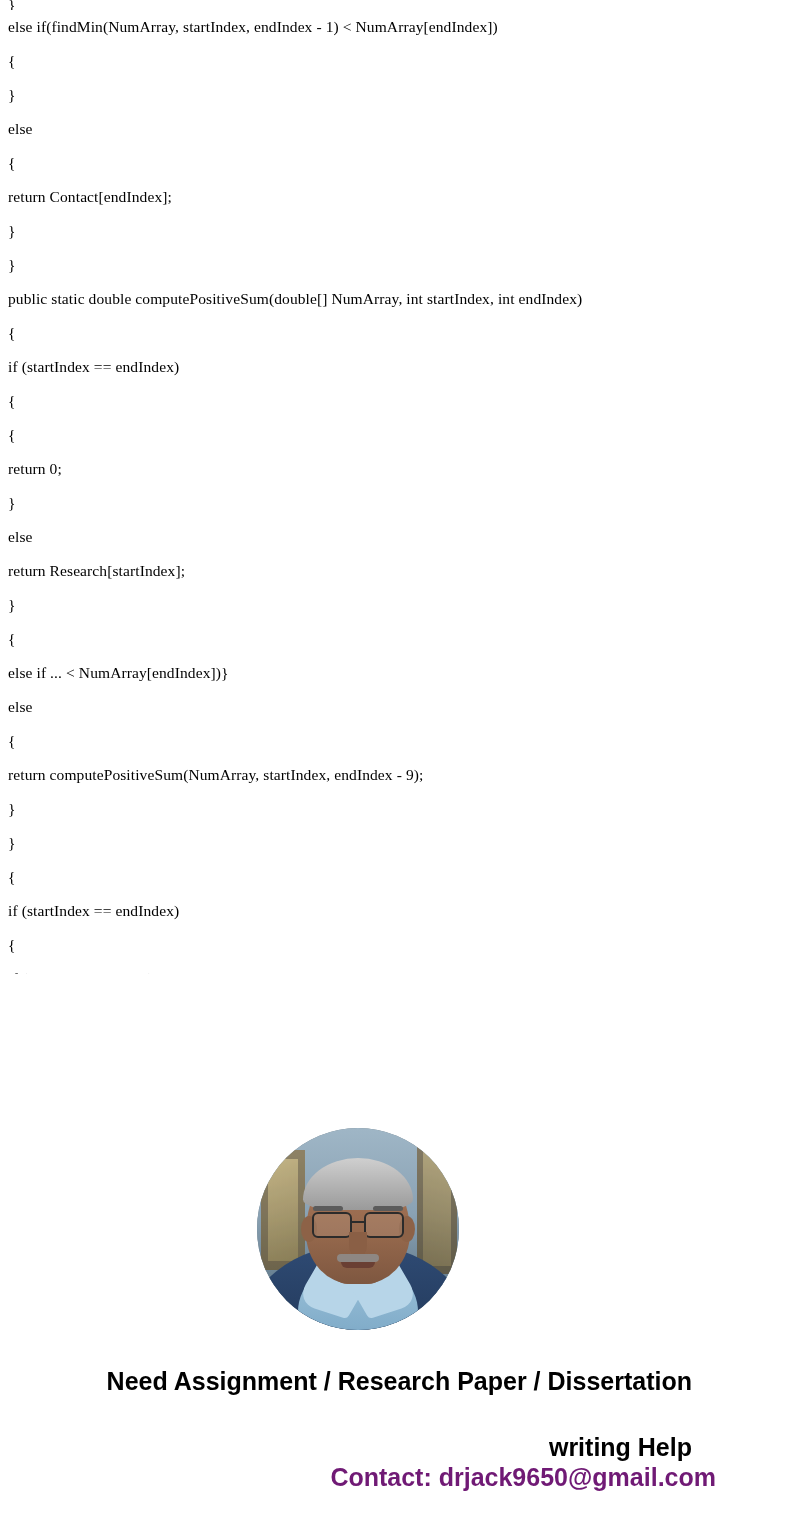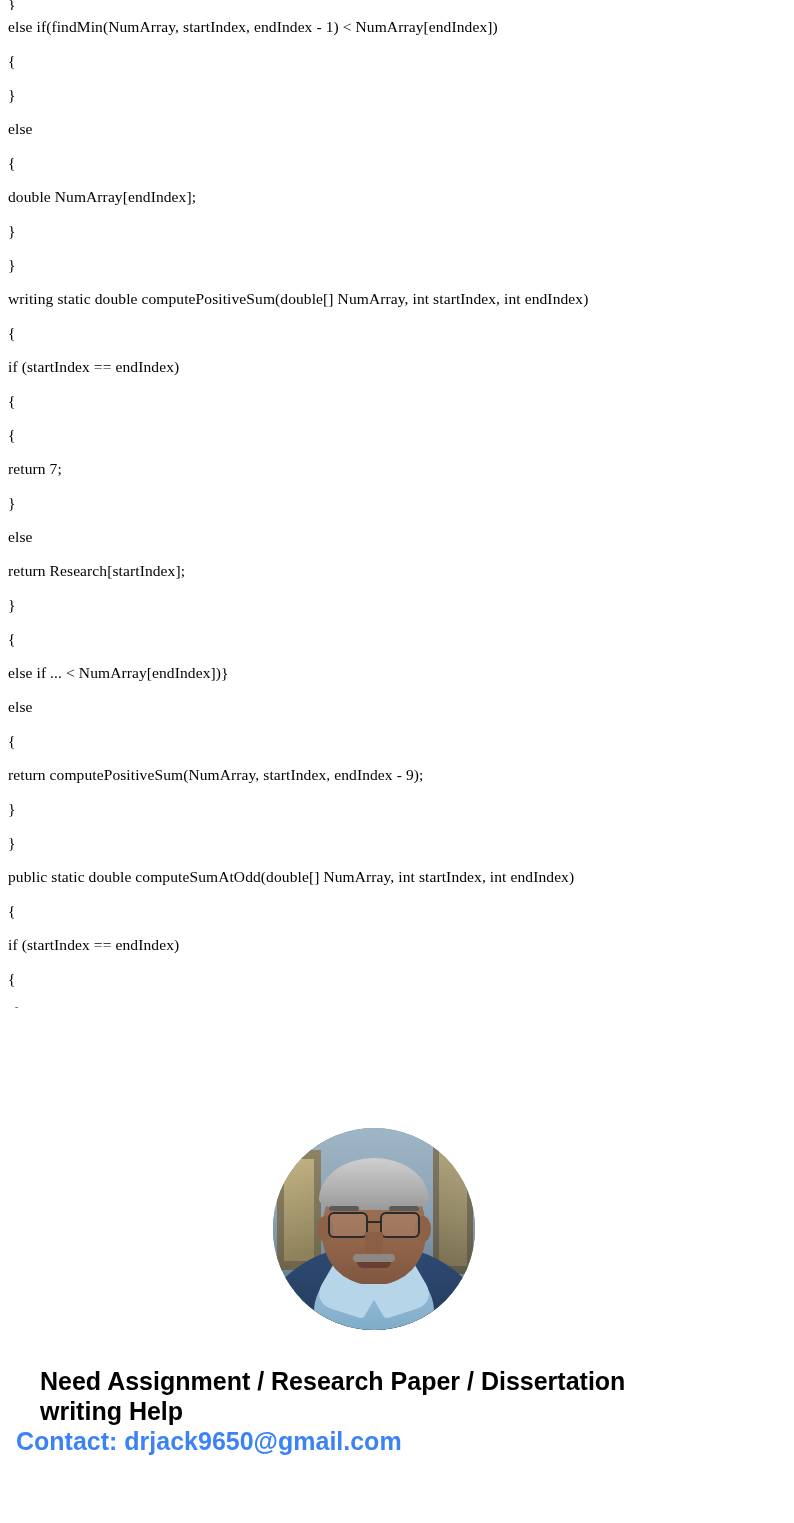--- a/index.html
+++ b/index.html
@@ -38,24 +38,24 @@
   }
 
   .code-line.clipped-bottom {
     height: 12px;
     line-height: 34px;
     overflow: hidden;
   }
 
   #footer-block {
     position: absolute;
-    left: 16px;
+    left: 0;
     top: 1128px;
     width: 716px;
-    text-align: left;
+    text-align: right;
   }
 
   #avatar {
     width: 202px;
     height: 202px;
     border-radius: 50%;
     margin: 0 auto;
     overflow: hidden;
     position: relative;
     background: #6f7d86;
@@ -252,61 +252,61 @@
     margin-top: 36px;
     font-family: "Liberation Sans", sans-serif;
     font-weight: bold;
     font-size: 25px;
     line-height: 30px;
     color: #000000;
     padding: 0 24px;
   }
   #footer-text .line-2 {
     display: block;
+    margin-top: 36px;
   }
   #footer-contact {
     margin-top: 0;
     font-family: "Liberation Sans", sans-serif;
     font-weight: bold;
     font-size: 25px;
     line-height: 30px;
-    color: #3b82f6;
+    color: #701a75;
   }
 </style>
 </head>
 <body>
 
 <div id="code-block">
     <div class="code-line clipped-top">}</div>
     <div class="code-line">else if(findMin(NumArray, startIndex, endIndex - 1) &lt; NumArray[endIndex])</div>
     <div class="code-line">{</div>
     <div class="code-line">}</div>
     <div class="code-line">else</div>
     <div class="code-line">{</div>
-    <div class="code-line">double NumArray[endIndex];</div>
-    <div class="code-line">}</div>
-    <div class="code-line">}</div>
-    <div class="code-line">writing static double computePositiveSum(double[] NumArray, int startIndex, int endIndex)</div>
+    <div class="code-line">return Contact[endIndex];</div>
+    <div class="code-line">}</div>
+    <div class="code-line">}</div>
+    <div class="code-line">public static double computePositiveSum(double[] NumArray, int startIndex, int endIndex)</div>
     <div class="code-line">{</div>
     <div class="code-line">if (startIndex == endIndex)</div>
     <div class="code-line">{</div>
     <div class="code-line">{</div>
-    <div class="code-line">return 7;</div>
+    <div class="code-line">return 0;</div>
     <div class="code-line">}</div>
     <div class="code-line">else</div>
     <div class="code-line">return Research[startIndex];</div>
     <div class="code-line">}</div>
     <div class="code-line">{</div>
     <div class="code-line">else if ... &lt; NumArray[endIndex])}</div>
     <div class="code-line">else</div>
     <div class="code-line">{</div>
     <div class="code-line">return computePositiveSum(NumArray, startIndex, endIndex - 9);</div>
     <div class="code-line">}</div>
     <div class="code-line">}</div>
-    <div class="code-line">public static double computeSumAtOdd(double[] NumArray, int startIndex, int endIndex)</div>
     <div class="code-line">{</div>
     <div class="code-line">if (startIndex == endIndex)</div>
     <div class="code-line">{</div>
     <div class="code-line clipped-bottom">if (startIndex %2 == 1)</div>
   </div>
 
 <div id="footer-block">
 
   <div id="avatar">
     <div class="portrait">

